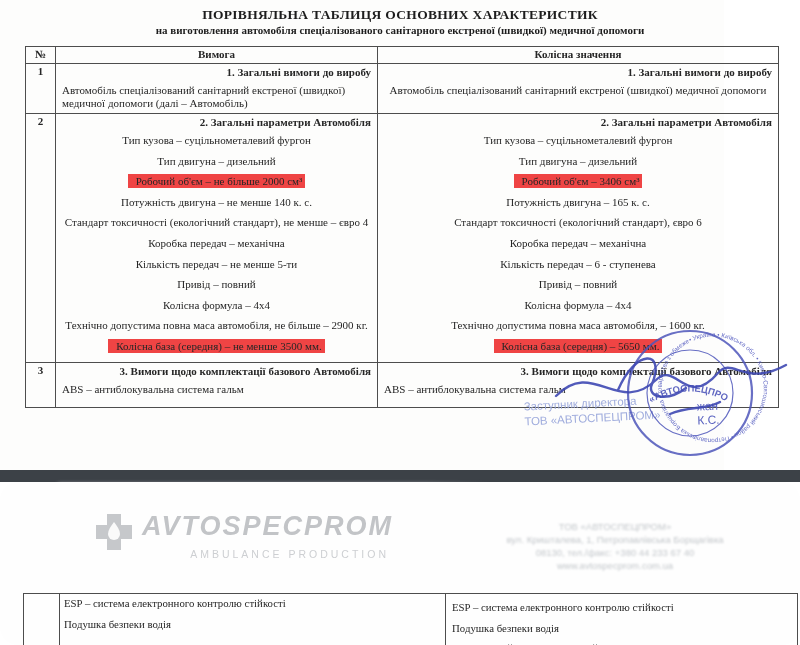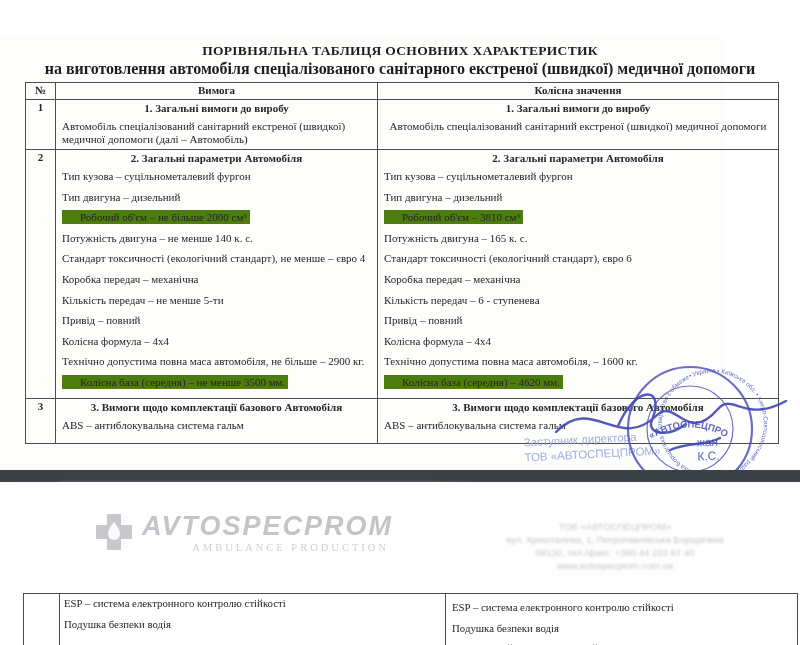--- a/index.html
+++ b/index.html
@@ -3,58 +3,58 @@
 <meta charset="utf-8">
 <style>
   html,body{margin:0;padding:0;}
   body{
     width:800px;height:645px;overflow:hidden;position:relative;
     background:#ffffff;
     font-family:"Liberation Serif", serif;
     color:#262626;
   }
   
-  .page1{position:absolute;left:0;top:0;width:724px;height:470px;background:#fdfdfc;margin-top:36px;}
+  .page1{position:absolute;left:0;top:0;width:724px;height:470px;background:#fdfdfc;}
   .doc-title{position:absolute;left:0;top:7px;width:800px;text-align:center;
     font-weight:bold;font-size:13.5px;letter-spacing:.3px;color:#1d1d1d;}
   .doc-subtitle{position:absolute;left:0;top:24px;width:800px;text-align:center;
-    font-weight:bold;font-size:16px;color:#1d1d1d;}
+    font-weight:bold;font-size:11px;color:#1d1d1d;}
   table.t1{position:absolute;left:25px;top:46px;width:754px;border-collapse:collapse;table-layout:fixed;}
   table.t1 td{border:1px solid #4d4d4d;vertical-align:top;padding:1px 6px;font-size:11px;line-height:13px;}
   tr.thead td{text-align:center;font-weight:bold;padding:1px 2px;height:14px;}
   td.num{text-align:center;font-weight:bold;padding-top:2px;}
-  .cellhead{text-align:center;font-weight:bold;margin:1px 0 5px 0;}
+  .cellhead{text-align:right;font-weight:bold;margin:1px 0 5px 0;}
   .r1 td{height:45px;}
   .r2 td{height:232px;}
   .r3 td{height:42px;}
   .bodytext{margin:0 0 2px 0;}
   .bodytext.centered{text-align:center;}
-  .tline{margin:0 0 7.6px 0;white-space:nowrap;overflow:visible;}
+  .tline{margin:0 0 7.6px 0;white-space:nowrap;overflow:visible;text-align:center;}
   .fact .tline{margin-bottom:7.6px;}
-  .hl{background:#4d7c0f;padding:1px 3px 1px 18px;}
+  .hl{background:#ef4444;padding:1px 3px 1px 8px;}
   
   .sig-block{position:absolute;left:524px;top:396px;color:#96a4da;font-size:11.5px;
     line-height:15px;transform:rotate(-3deg);font-family:"Liberation Sans",sans-serif;opacity:.9;}
   .sig-name{position:absolute;left:697px;top:399px;color:#5a63c0;font-size:12px;
     font-family:"Liberation Sans",sans-serif;transform:rotate(-2deg);}
   .stamp-wrap{position:absolute;left:548px;top:318px;width:250px;height:150px;}
   
   .band{position:absolute;left:0;top:470px;width:800px;height:12px;background:#3c4147;}
   .blur-streak{position:absolute;left:58px;top:484px;width:432px;height:15px;
     background:linear-gradient(90deg,#e9eaeb 0%,#e3e4e6 55%,#eef0f1 85%,rgba(255,255,255,0) 100%);
     filter:blur(2px);}
   
   .page2{position:absolute;left:0;top:482px;width:800px;height:163px;background:#fefefe;border-radius:18px;}
   .logo{position:absolute;left:94px;top:30px;display:flex;align-items:flex-start;color:#c5c7ca;}
   .logo-cross{width:40px;height:44px;margin-right:8px;}
   .logo-textcol{display:flex;flex-direction:column;}
   .logo-brand{font-family:"Liberation Sans",sans-serif;font-weight:bold;font-style:italic;
     font-size:27px;letter-spacing:2px;color:#c2c4c7;line-height:28px;}
-  .logo-tag{font-family:Liberation Serif, serif;font-size:10.5px;letter-spacing:3px;
-    color:#cdcfd2;align-self:flex-end;margin-top:2px;margin-right:4px;}
+  .logo-tag{font-family:Liberation Sans, sans-serif;font-size:10.5px;letter-spacing:3px;
+    color:#cdcfd2;align-self:flex-end;margin-top:8px;margin-right:4px;}
   .contact{position:absolute;left:470px;top:38px;width:290px;text-align:center;
     font-family:"Liberation Sans",sans-serif;font-size:9.5px;line-height:13px;
     color:#c3c7cb;filter:blur(0.8px);}
   
   .frag{position:absolute;left:23px;top:111px;width:773px;height:60px;
     border-top:1px solid #4d4d4d;border-left:1px solid #4d4d4d;border-right:1px solid #4d4d4d;}
   .frag .v1{position:absolute;left:35px;top:0;width:1px;height:60px;background:#4d4d4d;}
   .frag .v2{position:absolute;left:421px;top:0;width:1px;height:60px;background:#4d4d4d;}
   .frag-left{position:absolute;left:40px;top:3px;width:375px;font-size:10.8px;}
   .frag-right{position:absolute;left:428px;top:7px;width:340px;font-size:10.8px;}
@@ -108,29 +108,29 @@
               <div class="tline"><span class="tx">Технічно допустима повна маса автомобіля, не більше – 2900 кг.</span></div>
               <div class="tline"><span class="tx hl">Колісна база (середня) – не менше 3500 мм.</span></div>
             </div>
       </td>
       <td class="fact">
         <div class="cellhead">2. Загальні параметри Автомобіля</div>
         <div>
 
         <div class="tline"><span class="tx">Тип кузова – суцільнометалевий фургон</span></div>
               <div class="tline"><span class="tx">Тип двигуна – дизельний</span></div>
-              <div class="tline"><span class="tx hl">Робочий об'єм – 3810 см³</span></div>
+              <div class="tline"><span class="tx hl">Робочий об'єм – 3406 см³</span></div>
               <div class="tline"><span class="tx">Потужність двигуна – 165 к. с.</span></div>
               <div class="tline"><span class="tx">Стандарт токсичності (екологічний стандарт),  євро 6</span></div>
               <div class="tline"><span class="tx">Коробка передач – механічна</span></div>
               <div class="tline"><span class="tx">Кількість передач – 6 - ступенева</span></div>
               <div class="tline"><span class="tx">Привід – повний</span></div>
               <div class="tline"><span class="tx">Колісна формула – 4х4</span></div>
               <div class="tline"><span class="tx">Технічно допустима повна маса автомобіля,  – 1600 кг.</span></div>
-              <div class="tline"><span class="tx hl">Колісна база (середня) – 4620 мм.</span></div>
+              <div class="tline"><span class="tx hl">Колісна база (середня) – 5650 мм.</span></div>
             </div>
       </td>
     </tr>
     <tr class="r3">
       <td class="num">3</td>
       <td>
         <div class="cellhead">3. Вимоги щодо комплектації базового Автомобіля</div>
         <div class="bodytext">ABS – антиблокувальна система гальм</div>
       </td>
       <td>

